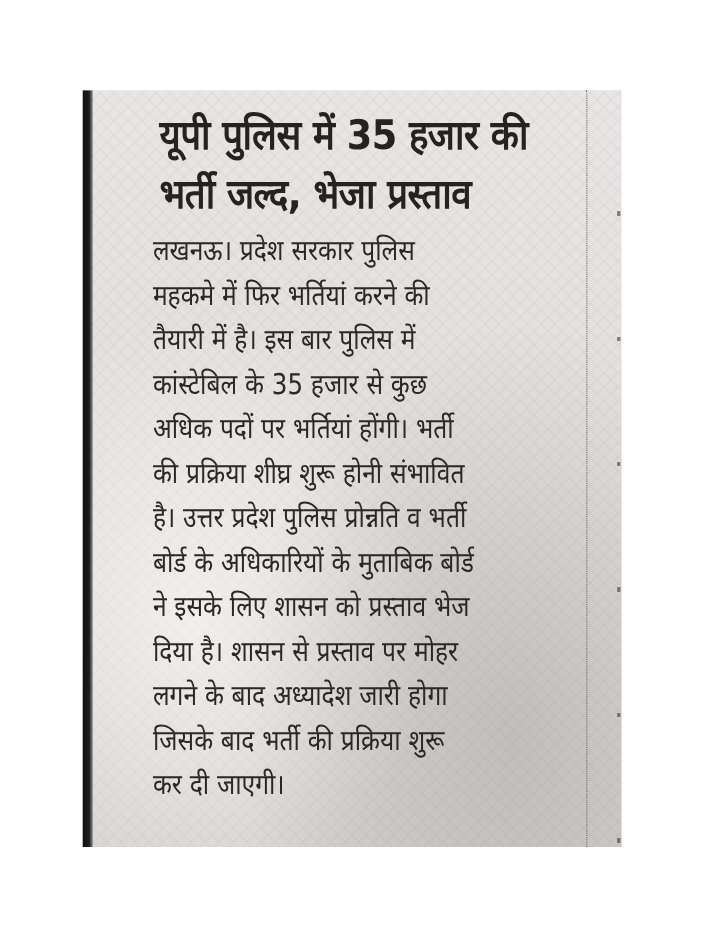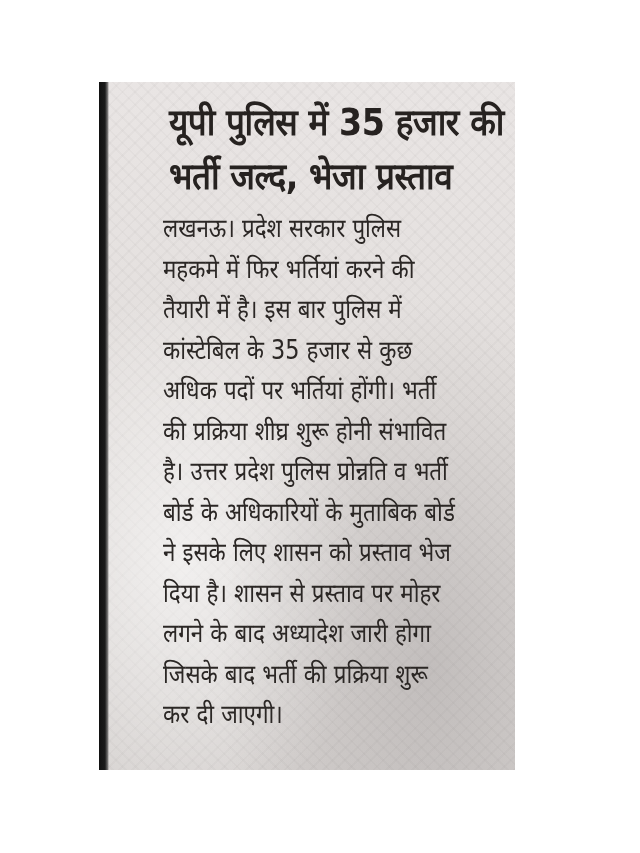--- a/index.html
+++ b/index.html
@@ -11,30 +11,29 @@
       width: 640px;
       height: 853px;
       position: relative;
       overflow: hidden;
       font-family: "DejaVu Sans", sans-serif;
     }
     .clipping {
       position: absolute;
       left: 75px;
       top: 82px;
-      width: 416px;
+      width: 490px;
       height: 688px;
       background:
         radial-gradient(ellipse at 80% 85%, rgba(150,145,145,0.35) 0%, rgba(150,145,145,0) 45%),
         radial-gradient(ellipse at 20% 70%, rgba(255,255,255,0.6) 0%, rgba(255,255,255,0) 40%),
         repeating-linear-gradient(45deg, rgba(0,0,0,0.025) 0px, rgba(0,0,0,0.025) 2px, rgba(255,255,255,0) 2px, rgba(255,255,255,0) 9px),
         repeating-linear-gradient(-45deg, rgba(0,0,0,0.025) 0px, rgba(0,0,0,0.025) 2px, rgba(255,255,255,0) 2px, rgba(255,255,255,0) 9px),
         linear-gradient(180deg, #e9e5e4 0%, #e2dedc 50%, #d6d2d0 100%);
       overflow: hidden;
-      margin-left: 24px;
     }
     .left-edge {
       position: absolute;
       left: 0;
       top: 0;
       width: 10px;
       height: 100%;
       background: linear-gradient(90deg, #111 0%, #1b1b1b 60%, rgba(40,40,40,0.6) 85%, rgba(80,80,80,0) 100%);
     }
     .column-rule {

